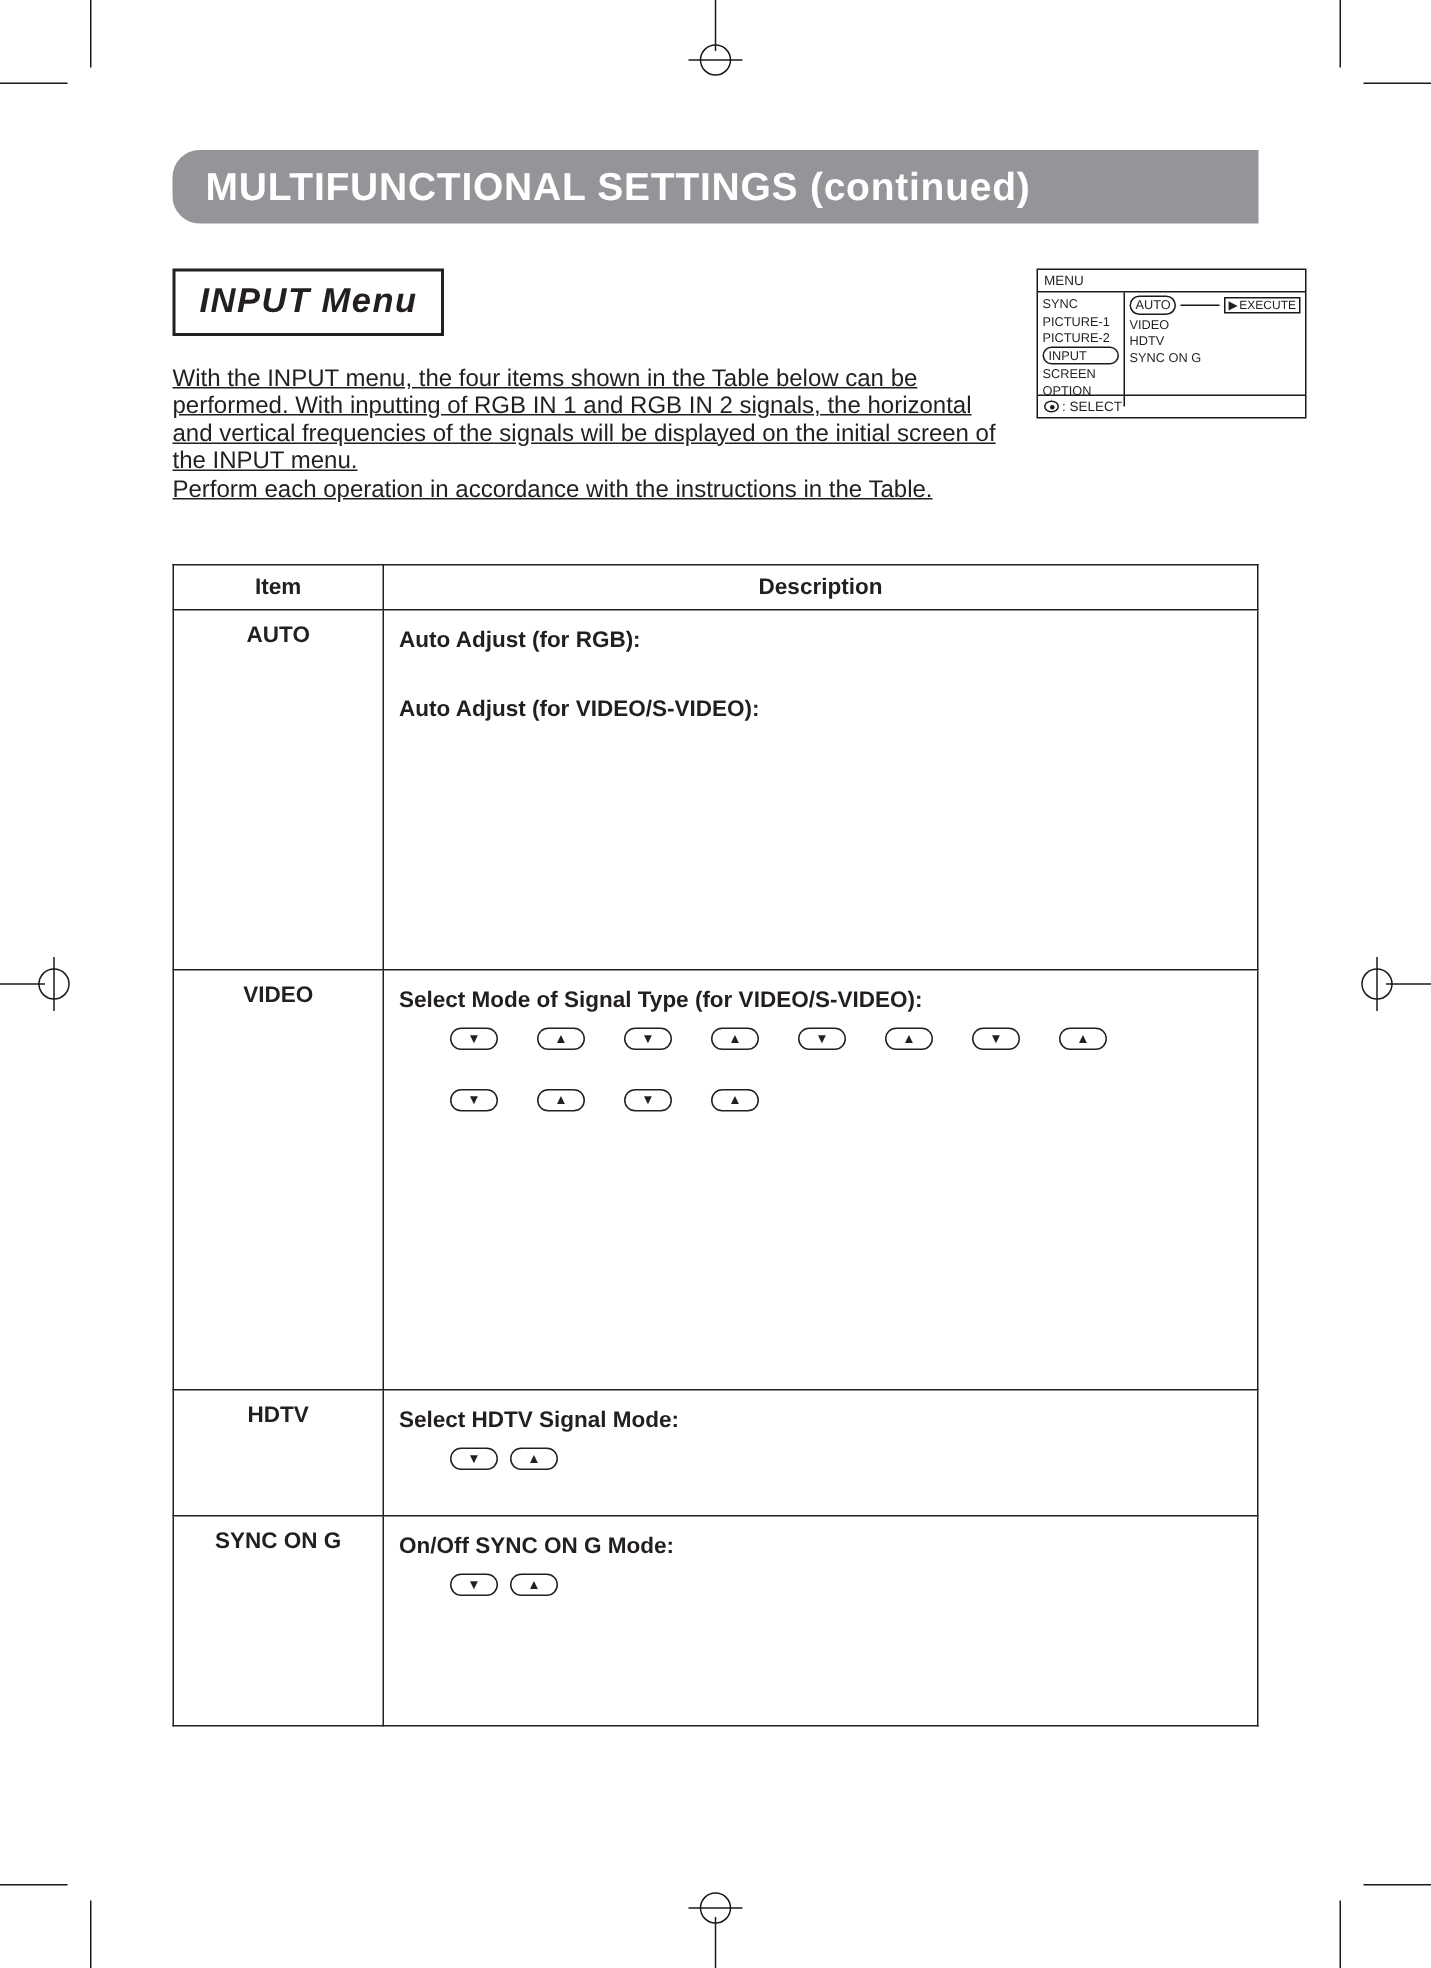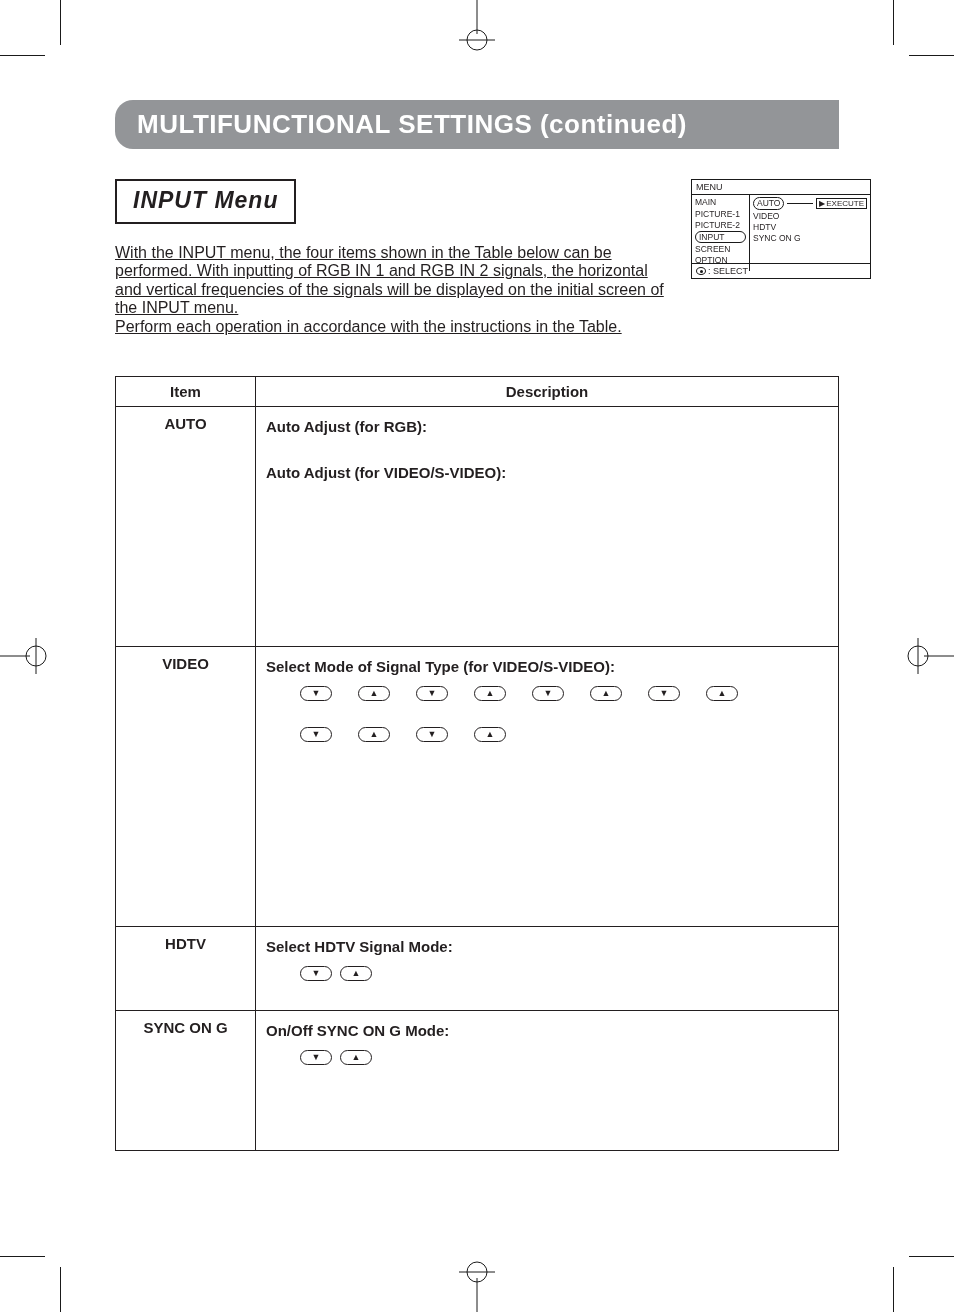--- a/index.html
+++ b/index.html
@@ -158,21 +158,21 @@
       <div class="section-title-box">INPUT Menu</div>
       <div class="intro-text">With the INPUT menu, the four items shown in the Table below can be performed. With inputting of RGB IN 1 and RGB IN 2 signals, the horizontal and vertical frequencies of the signals will be displayed on the initial screen of the INPUT menu.</div>
       <div class="intro-text">Perform each operation in accordance with the instructions in the Table.</div>
     </div>
 
     <div class="osd-col">
       <div class="osd">
         <div class="osd-title">MENU</div>
         <div class="osd-body">
           <div class="osd-left">
-            <span class="plain">MAIN</span>
+            <span class="plain">SYNC</span>
             <span class="plain">PICTURE-1</span>
             <span class="plain">PICTURE-2</span>
             <span class="pill">INPUT</span>
             <span class="plain">SCREEN</span>
             <span class="plain">OPTION</span>
           </div>
           <div class="osd-right">
             <span class="osd-auto-row">
               <span class="pill">AUTO</span>
               <span class="connector"></span>

